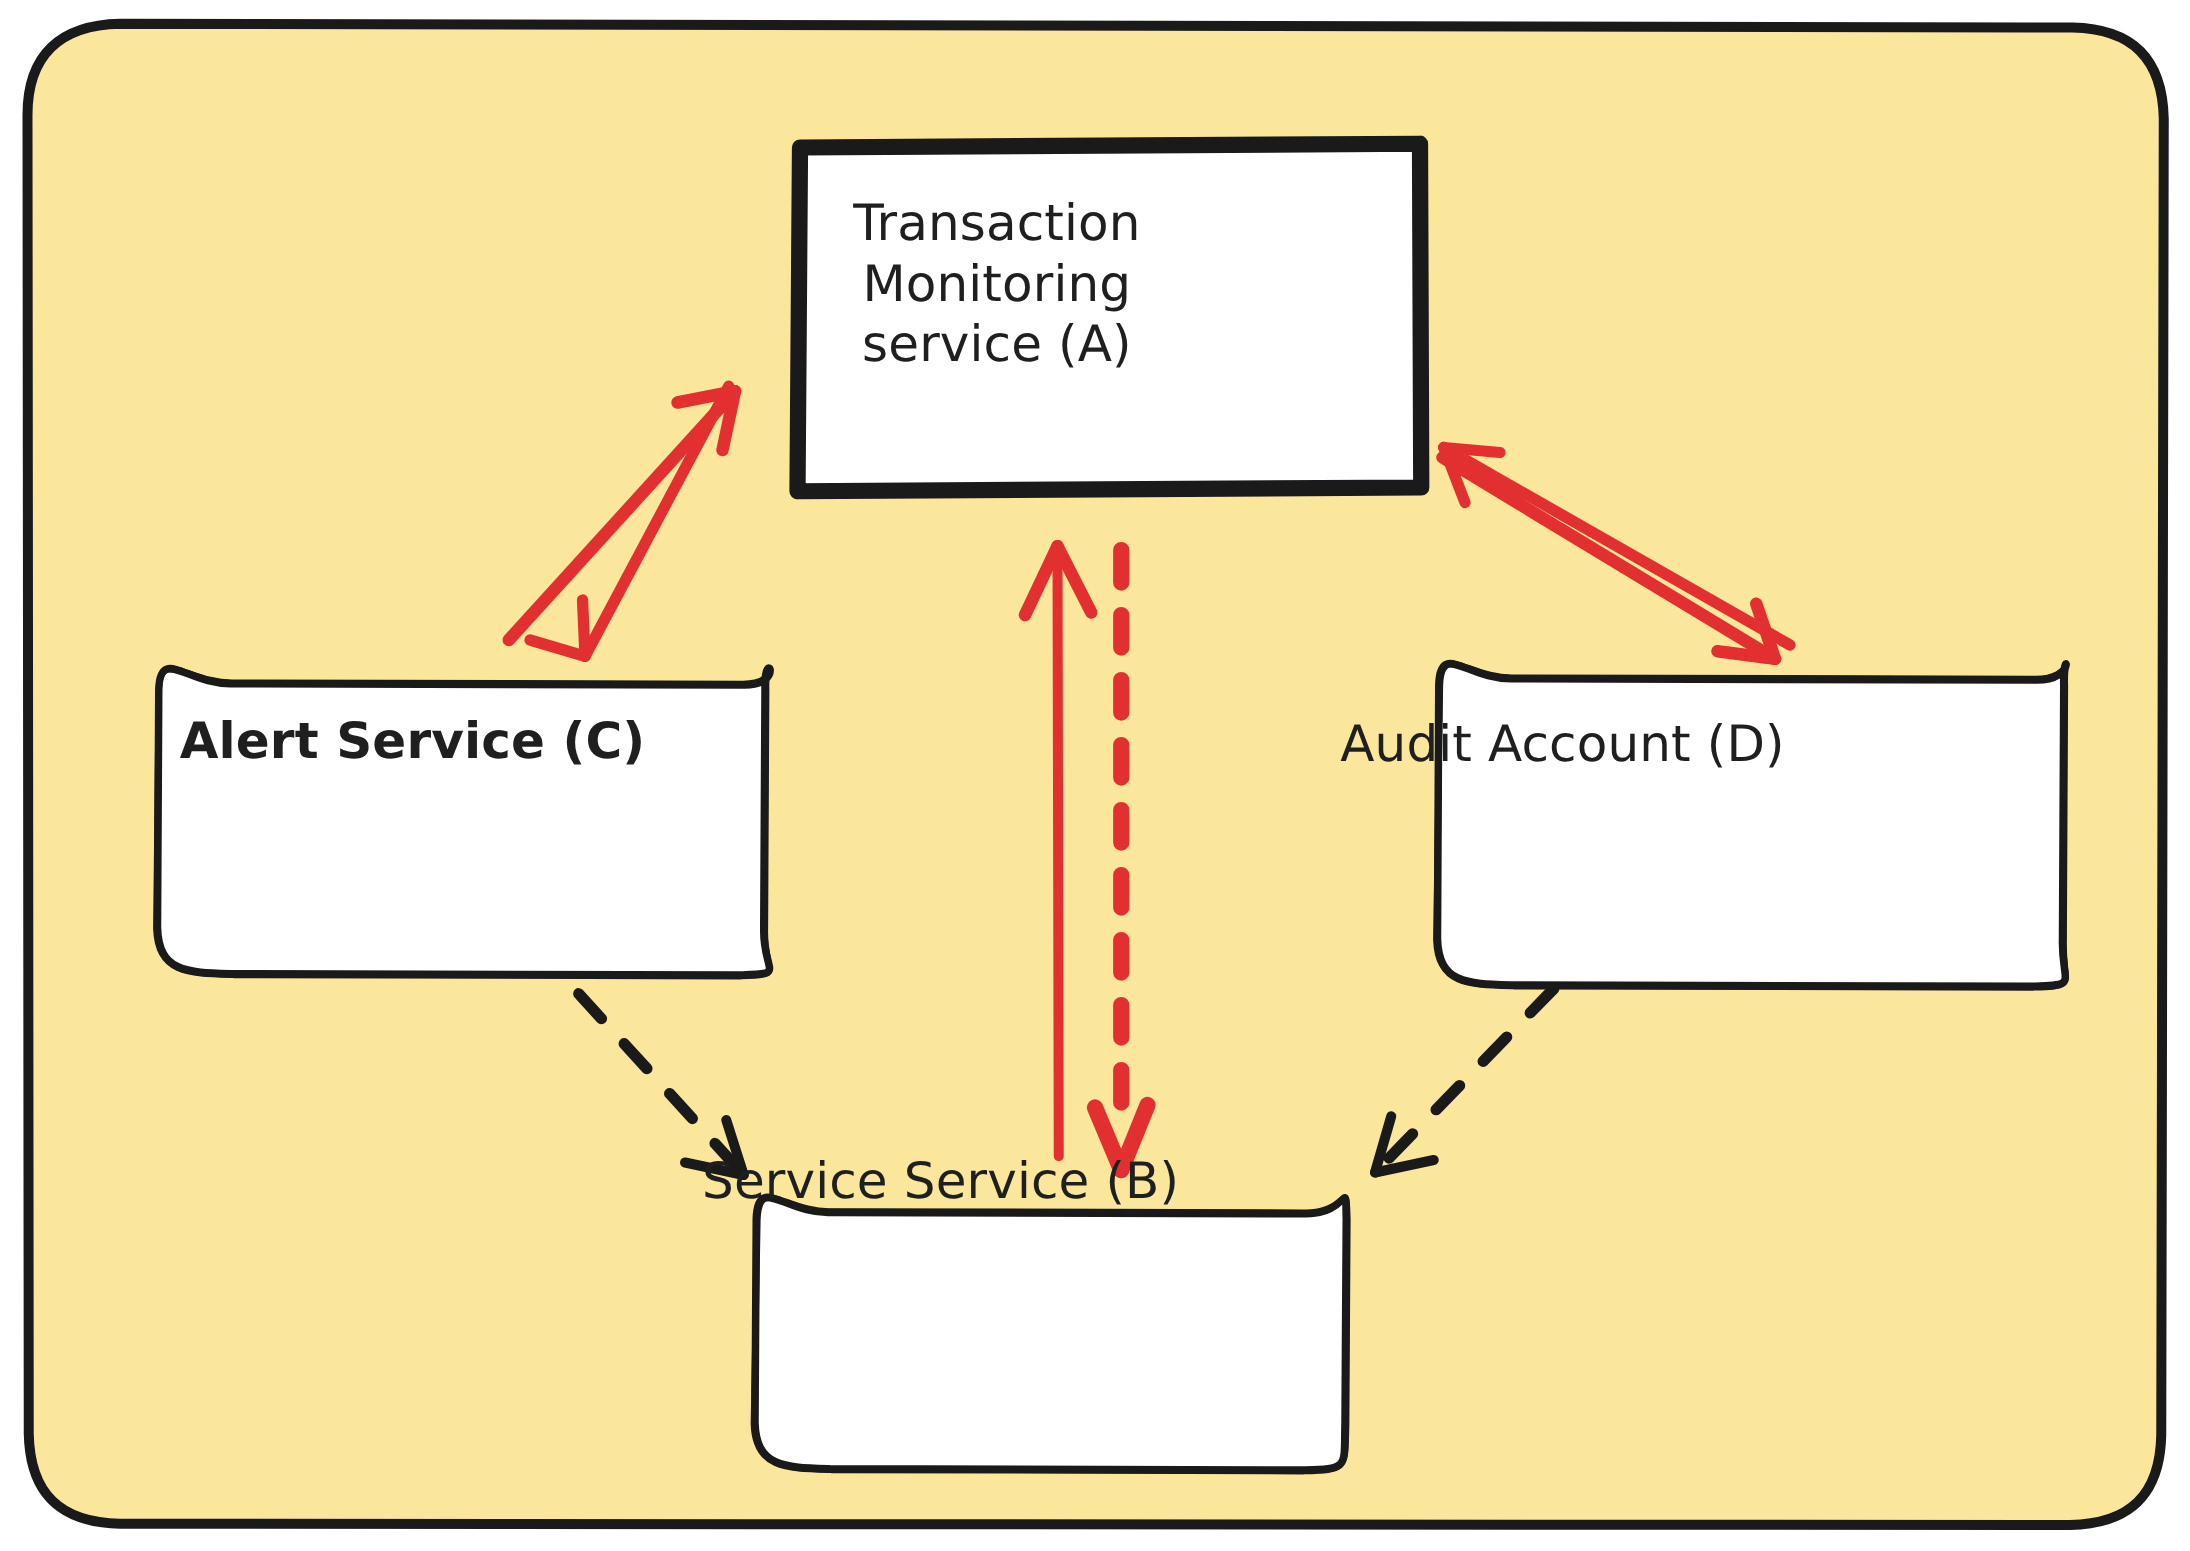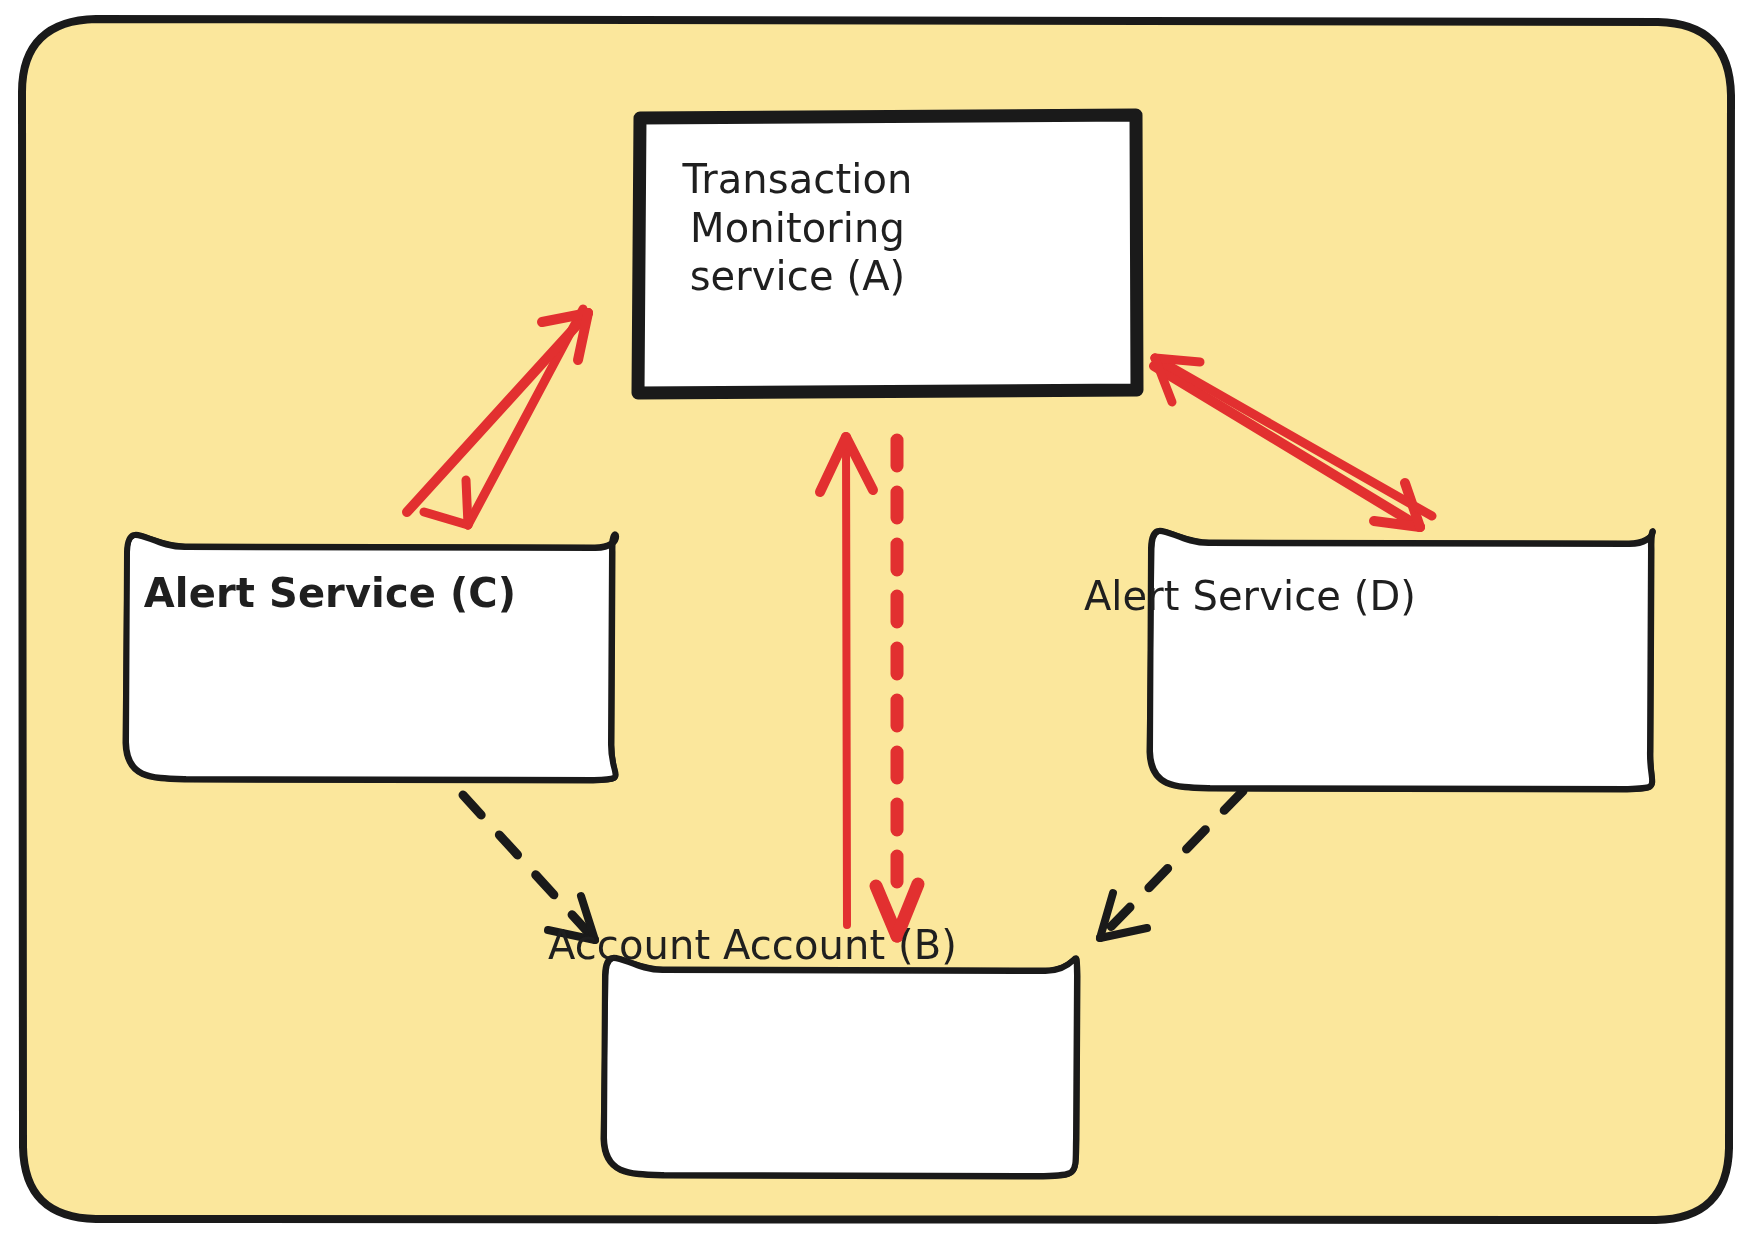--- a/index.html
+++ b/index.html
@@ -181,17 +181,17 @@
                Z" fill="none" stroke="#1a1a1a" stroke-width="5" stroke-linejoin="round" stroke-linecap="round"></path>
     </g>
 
   </svg>
 
   <div class="node-label" id="label-a">Transaction Monitoring
 service (A)</div>
 
   <div class="node-label" id="label-c">Alert Service (C)</div>
 
-  <div class="node-label" id="label-d">Alert Service (D)</div>
+  <div class="node-label" id="label-d">Audit Account (D)</div>
 
-  <div class="node-label" id="label-b">Account Account (B)</div>
+  <div class="node-label" id="label-b">Service Service (B)</div>
 
 </div>
 
 </body></html>

